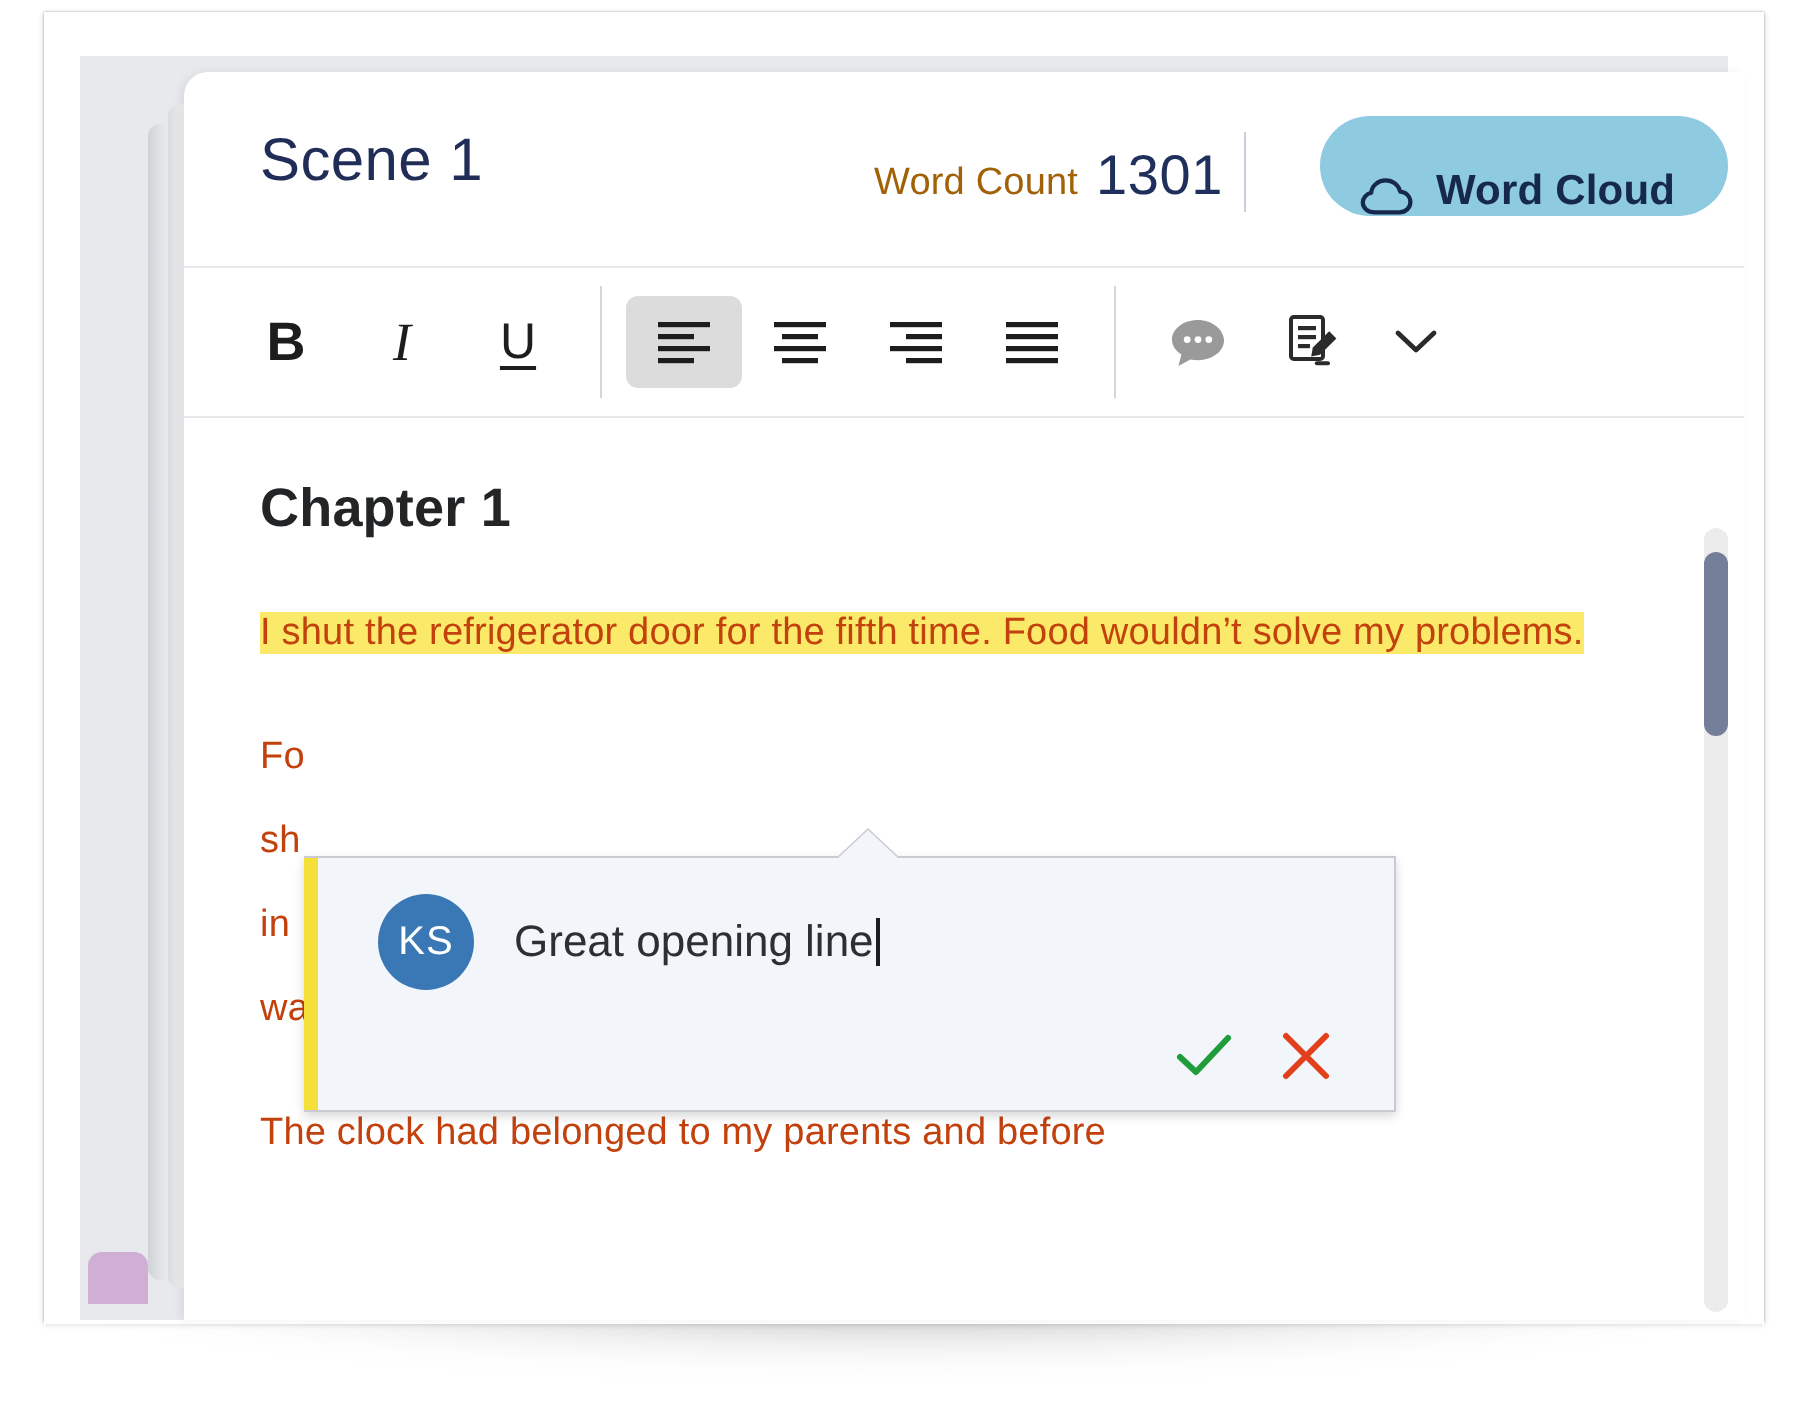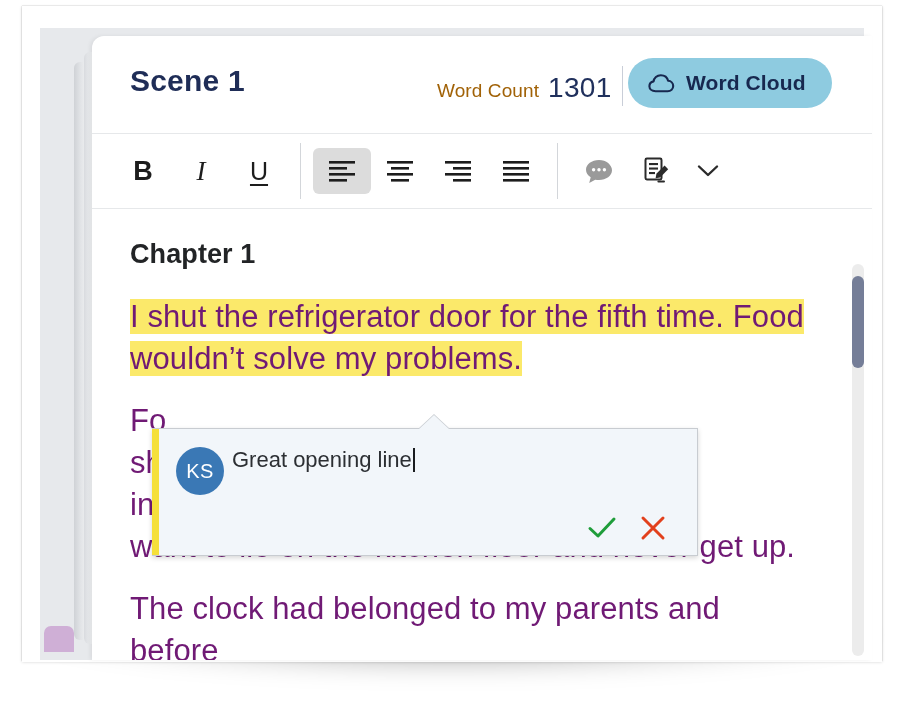--- a/index.html
+++ b/index.html
@@ -124,21 +124,21 @@
     border-bottom: 1px solid #e6e8ea;
   }
 
   .scene-title {
     position: absolute;
     left: 38px;
     top: 28px;
     font-size: 30px;
     color: #1f2d57;
     letter-spacing: 0.2px;
-    font-weight: 700;
+    font-weight: 400;
     white-space: nowrap;
     text-align: center;
   }
 
   .wordcount-wrap {
     position: absolute;
     left: 345px;
     top: 36px;
     display: flex;
     align-items: baseline;
@@ -162,29 +162,29 @@
     position: absolute;
     left: 530px;
     top: 30px;
     width: 1px;
     height: 40px;
     background: #c9ced8;
   }
 
   .wordcloud-btn {
     position: absolute;
-    left: 536px;
+    left: 568px;
     top: 22px;
     height: 50px;
     padding: 0 26px 0 20px;
     background: #8ecbe0;
     border: none;
     border-radius: 26px;
     display: flex;
-    align-items: center;
+    align-items: flex-end;
     gap: 11px;
     cursor: pointer;
   }
   .wordcloud-btn .label {
     font-size: 21px;
     font-weight: bold;
     color: #17284f;
     letter-spacing: 0.1px;
     white-space: nowrap;
   }
@@ -240,23 +240,23 @@
 
   .doc-h1 {
     font-size: 27px;
     font-weight: bold;
     color: #222426;
     margin-bottom: 26px;
     letter-spacing: 0.1px;
   }
 
   .doc-p {
-    font-size: 31px;
+    font-size: 19px;
     line-height: 42px;
-    color: #701a75;
+    color: #c2410c;
     letter-spacing: 0.1px;
     margin-bottom: 20px;
   }
 
   .hl { background: #fbe96a; }
 
   
   .scroll-track {
     position: absolute;
     right: 8px;
@@ -308,24 +308,25 @@
     height: 0;
     border-left: 16px solid transparent;
     border-right: 16px solid transparent;
     border-bottom: 15px solid #f2f6fa;
     z-index: 21;
     filter: drop-shadow(0 -1px 0 #c8ccd1);
   }
 
   .comment-row {
     position: absolute;
-    left: 24px;
+    left: 37px;
     top: 18px;
     display: flex;
-    gap: 8px;
+    align-items: center;
+    gap: 20px;
   }
   .avatar {
     width: 48px;
     height: 48px;
     border-radius: 50%;
     background: #3a78b5;
     color: #ffffff;
     font-size: 20px;
     display: flex;
     align-items: center;

